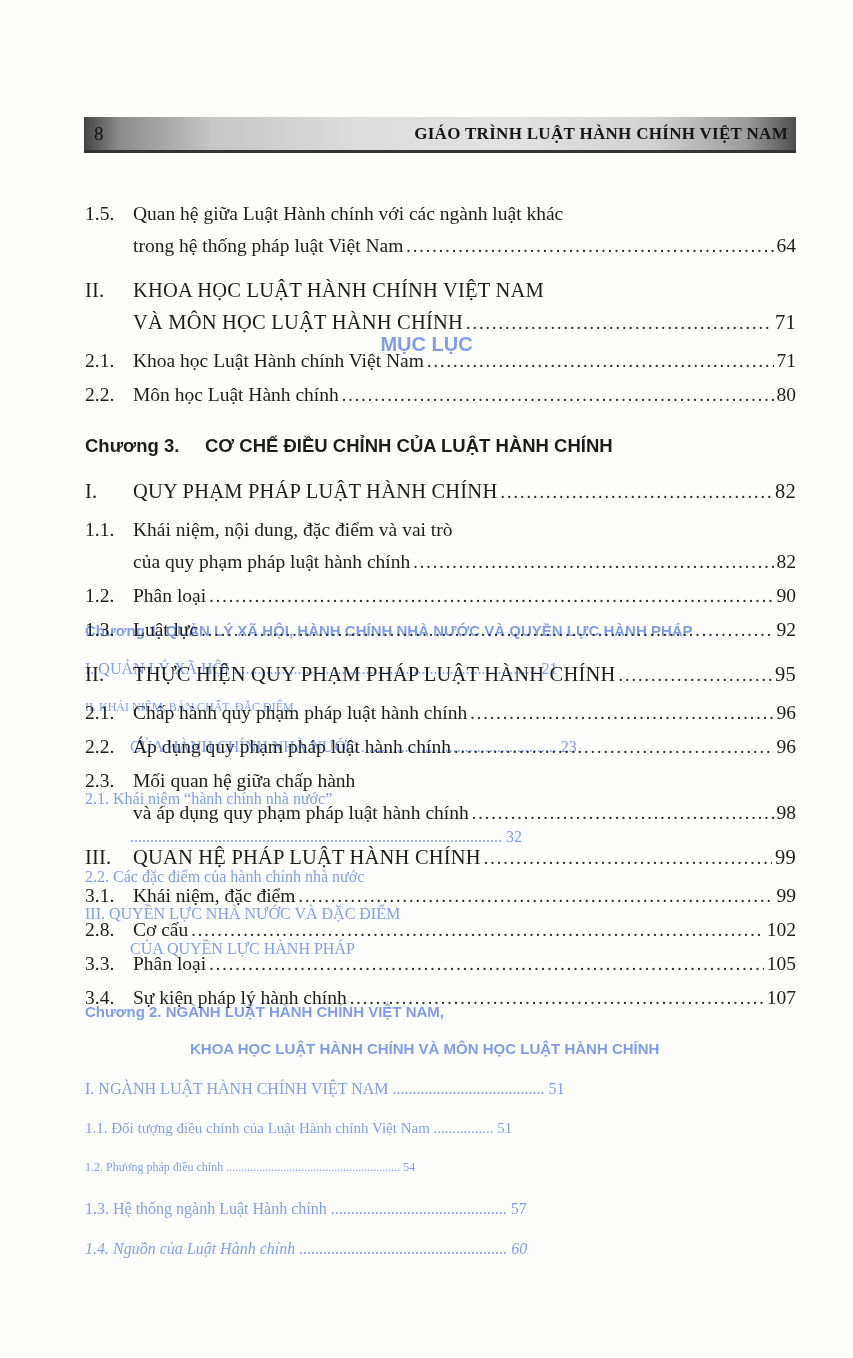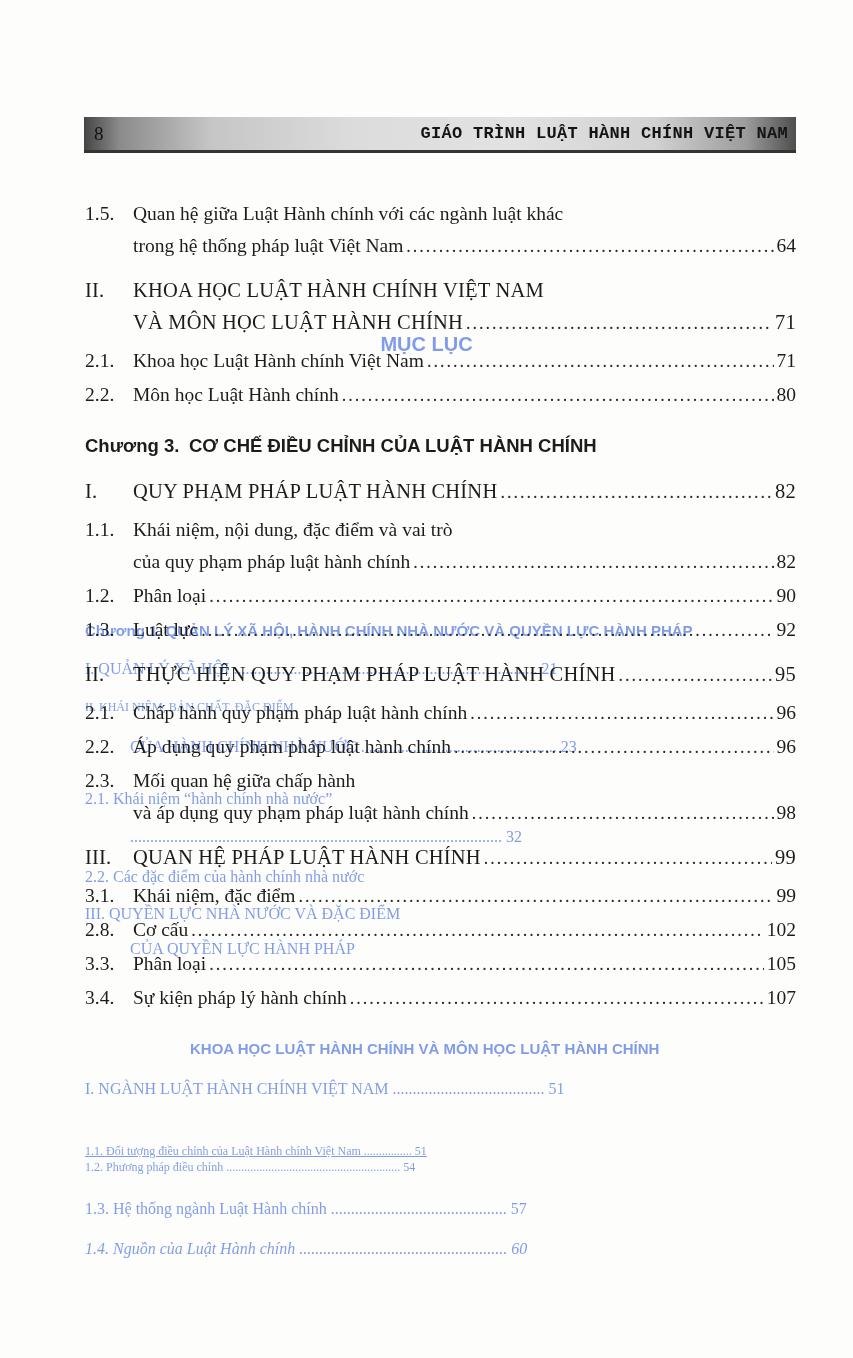--- a/index.html
+++ b/index.html
@@ -23,21 +23,21 @@
     border-bottom: 3px solid #343434;
     z-index: 2;
   }
   .header .pagenum {
     margin-left: 10px;
     font-size: 19px;
     color: #111;
   }
   .header .title {
     margin-left: auto; margin-right: 8px;
-    font-family: Liberation Mono, monospace;
+    font-family: Liberation Serif, serif;
     font-weight: bold;
     font-size: 17px;
     letter-spacing: 0.3px;
     color: #141414;
   }
   
   .toc {
     position: absolute; left: 85px; top: 170px;
     width: 711px;
     padding-top: 28px;
@@ -59,20 +59,21 @@
   .pg { white-space: nowrap; text-align: right; }
   .entry.main { margin-top: 12px; margin-bottom: 6px; }
   .entry.main .num, .entry.main .line { font-size: 20.5px; letter-spacing: 0.2px; }
   .chapter {
     display: flex;
     font-family: "Liberation Sans", sans-serif;
     font-weight: bold;
     font-size: 18.5px;
     line-height: 30px;
     margin: 20px 0 14px 0;
+    gap: 16px;
   }
   .chapter .cnum { width: 104px; flex-shrink: 0; }
   
   .ghost {
     position: absolute; inset: 0;
     z-index: 0;
     color: #1d4ed8;
     opacity: 0.55;
     pointer-events: none;
   }
@@ -91,23 +92,24 @@
       <div class="gline" style="top: 333px; left: 0px; width: 100%; text-align: center; white-space: normal; font-size: 20px; font-weight: bold; font-family: &quot;Liberation Sans&quot;, sans-serif;">MỤC LỤC</div>
       <div class="gline" style="top: 622px; left: 85px; font-size: 15px; font-weight: bold; font-family: &quot;Liberation Sans&quot;, sans-serif;">Chương 1.  QUẢN LÝ XÃ HỘI, HÀNH CHÍNH NHÀ NƯỚC VÀ QUYỀN LỰC HÀNH PHÁP</div>
       <div class="gline" style="top: 660px; left: 85px; font-size: 16px;">I.    QUẢN LÝ XÃ HỘI ............................................................................ 21</div>
       <div class="gline" style="top: 700px; left: 85px; font-size: 12px;">II.   KHÁI NIỆM, BẢN CHẤT, ĐẶC ĐIỂM</div>
       <div class="gline" style="top: 738px; left: 130px; font-size: 16px;">CỦA HÀNH CHÍNH NHÀ NƯỚC ................................................. 23</div>
       <div class="gline" style="top: 790px; left: 85px; font-size: 16px;">2.1.  Khái niệm “hành chính nhà nước”</div>
       <div class="gline" style="top: 828px; left: 130px; font-size: 16px;">............................................................................................. 32</div>
       <div class="gline" style="top: 868px; left: 85px; font-size: 16px;">2.2.  Các đặc điểm của hành chính nhà nước</div>
       <div class="gline" style="top: 905px; left: 85px; font-size: 16px;">III.  QUYỀN LỰC NHÀ NƯỚC VÀ ĐẶC ĐIỂM</div>
       <div class="gline" style="top: 940px; left: 130px; font-size: 16px;">CỦA QUYỀN LỰC HÀNH PHÁP</div>
+      <div class="gline" style="top: 1003px; left: 85px; font-size: 15px; font-weight: bold; font-family: &quot;Liberation Sans&quot;, sans-serif;">Chương 2.  NGÀNH LUẬT HÀNH CHÍNH VIỆT NAM,</div>
       <div class="gline" style="top: 1040px; left: 190px; font-size: 15px; font-weight: bold; font-family: &quot;Liberation Sans&quot;, sans-serif;">KHOA HỌC LUẬT HÀNH CHÍNH VÀ MÔN HỌC LUẬT HÀNH CHÍNH</div>
       <div class="gline" style="top: 1080px; left: 85px; font-size: 16px;">I.    NGÀNH LUẬT HÀNH CHÍNH VIỆT NAM ...................................... 51</div>
-      <div class="gline" style="top: 1144px; left: 85px; font-size: 12px; text-decoration: underline;">1.1.  Đối tượng điều chỉnh của Luật Hành chính Việt Nam ................ 51</div>
+      <div class="gline" style="top: 1120px; left: 85px; font-size: 15px;">1.1.  Đối tượng điều chỉnh của Luật Hành chính Việt Nam ................ 51</div>
       <div class="gline" style="top: 1160px; left: 85px; font-size: 12px;">1.2.  Phương pháp điều chỉnh .......................................................... 54</div>
       <div class="gline" style="top: 1200px; left: 85px; font-size: 16px;">1.3.  Hệ thống ngành Luật Hành chính ............................................ 57</div>
       <div class="gline" style="top: 1240px; left: 85px; font-size: 16px; font-style: italic;">1.4.  Nguồn của Luật Hành chính .................................................... 60</div>
     </div>
 
   <div class="header">
     <span class="pagenum">8</span>
     <span class="title">GIÁO TRÌNH LUẬT HÀNH CHÍNH VIỆT NAM</span>
   </div>
 

